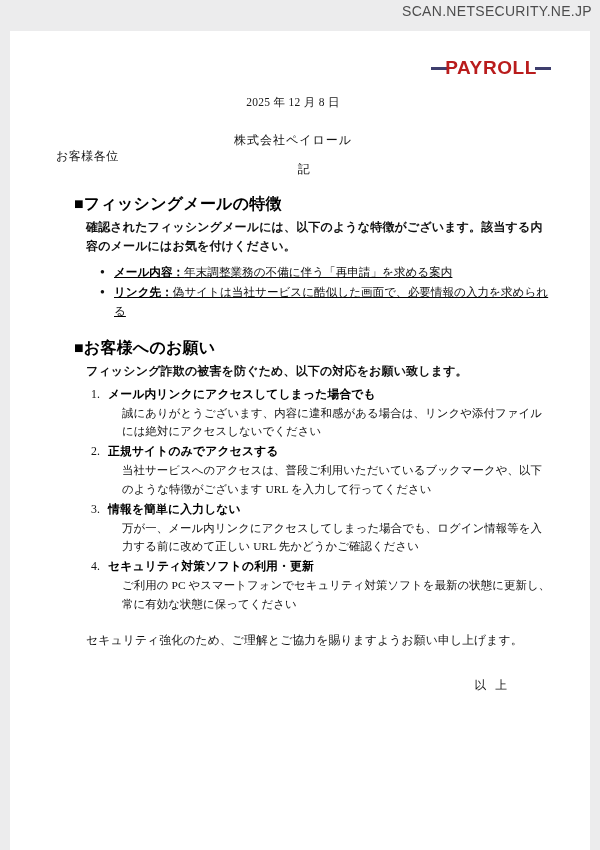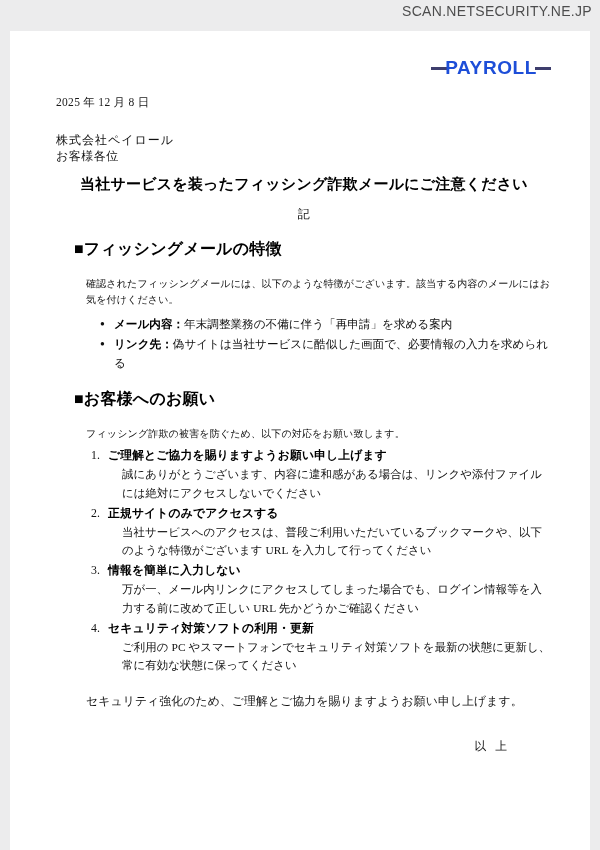--- a/index.html
+++ b/index.html
@@ -56,39 +56,39 @@
     position: relative;
     display: inline-flex;
     align-items: center;
     height: 22px;
   }
   .logo-text {
     font-family: "Liberation Sans", sans-serif;
     font-weight: bold;
     font-size: 19px;
     letter-spacing: 0.6px;
-    color: #1d4ed8;
+    color: #b91c1c;
     line-height: 1;
     position: relative;
     z-index: 2;
     padding: 0 3px;
   }
   .logo-bar {
     position: absolute;
     top: 50%;
     height: 2.6px;
     background: #3e3e6d;
     z-index: 1;
   }
   .logo-bar.left  { left: -11px; width: 16px; }
   .logo-bar.right { right: -11px; width: 16px; }
 
   
   .meta {
-    text-align: left;
+    text-align: center;
     padding-right: 22px;
   }
   .meta .date {
     font-size: 11.5px;
     color: #1b1b1b;
     margin-top: 6px;
     letter-spacing: 0.3px;
   }
   .meta .company {
     font-size: 12px;
@@ -138,32 +138,34 @@
     margin-top: 16px;
     padding-left: 18px;
   }
   .section-heading {
     font-size: 16px;
     font-weight: bold;
     color: #000;
     letter-spacing: 0.2px;
   }
   .section-lead {
-    font-size: 10px;
+    font-size: 12px;
     line-height: 1.6;
     color: #101010;
-    margin-top: 16px;
+    margin-top: 3px;
     padding-left: 12px;
     letter-spacing: 0.15px;
+    font-weight: bold;
   }
 
   ul.bullets {
     margin: 8px 0 16px 0;
     padding-left: 40px;
     list-style: none;
+    text-decoration: underline;
   }
   ul.bullets li {
     position: relative;
     font-size: 11.6px;
     line-height: 1.62;
     color: #101010;
     margin-bottom: 1px;
   }
   ul.bullets li::before {
     content: "●";
@@ -248,21 +250,20 @@
       </div>
     </div>
 
     <div class="meta">
       <div class="date">2025 年 12 月 8 日</div>
       <div class="company">株式会社ペイロール</div>
     </div>
 
     <div class="addressee">お客様各位</div>
 
-    <div class="doc-title">当社サービスを装ったフィッシング詐欺メールにご注意ください</div>
 
 
     <div class="kichu">記</div>
 
     <div class="section">
       <div class="section-heading">■フィッシングメールの特徴</div>
       <div class="section-lead">確認されたフィッシングメールには、以下のような特徴がございます。該当する内容のメールにはお気を付けください。</div>
       <ul class="bullets">
         <li>
           <span class="b-label">メール内容：</span><span>年末調整業務の不備に伴う「再申請」を求める案内</span>
@@ -271,21 +272,21 @@
           <span class="b-label">リンク先：</span><span>偽サイトは当社サービスに酷似した画面で、必要情報の入力を求められる</span>
         </li>
       </ul>
     </div>
 
     <div class="section">
       <div class="section-heading">■お客様へのお願い</div>
       <div class="section-lead">フィッシング詐欺の被害を防ぐため、以下の対応をお願い致します。</div>
       <ol class="steps">
         <li>
-          <div class="step-title">ご理解とご協力を賜りますようお願い申し上げます</div>
+          <div class="step-title">メール内リンクにアクセスしてしまった場合でも</div>
           <div class="step-desc">誠にありがとうございます、内容に違和感がある場合は、リンクや添付ファイルには絶対にアクセスしないでください</div>
         </li>
         <li>
           <div class="step-title">正規サイトのみでアクセスする</div>
           <div class="step-desc">当社サービスへのアクセスは、普段ご利用いただいているブックマークや、以下のような特徴がございます URL を入力して行ってください</div>
         </li>
         <li>
           <div class="step-title">情報を簡単に入力しない</div>
           <div class="step-desc">万が一、メール内リンクにアクセスしてしまった場合でも、ログイン情報等を入力する前に改めて正しい URL 先かどうかご確認ください</div>
         </li>

